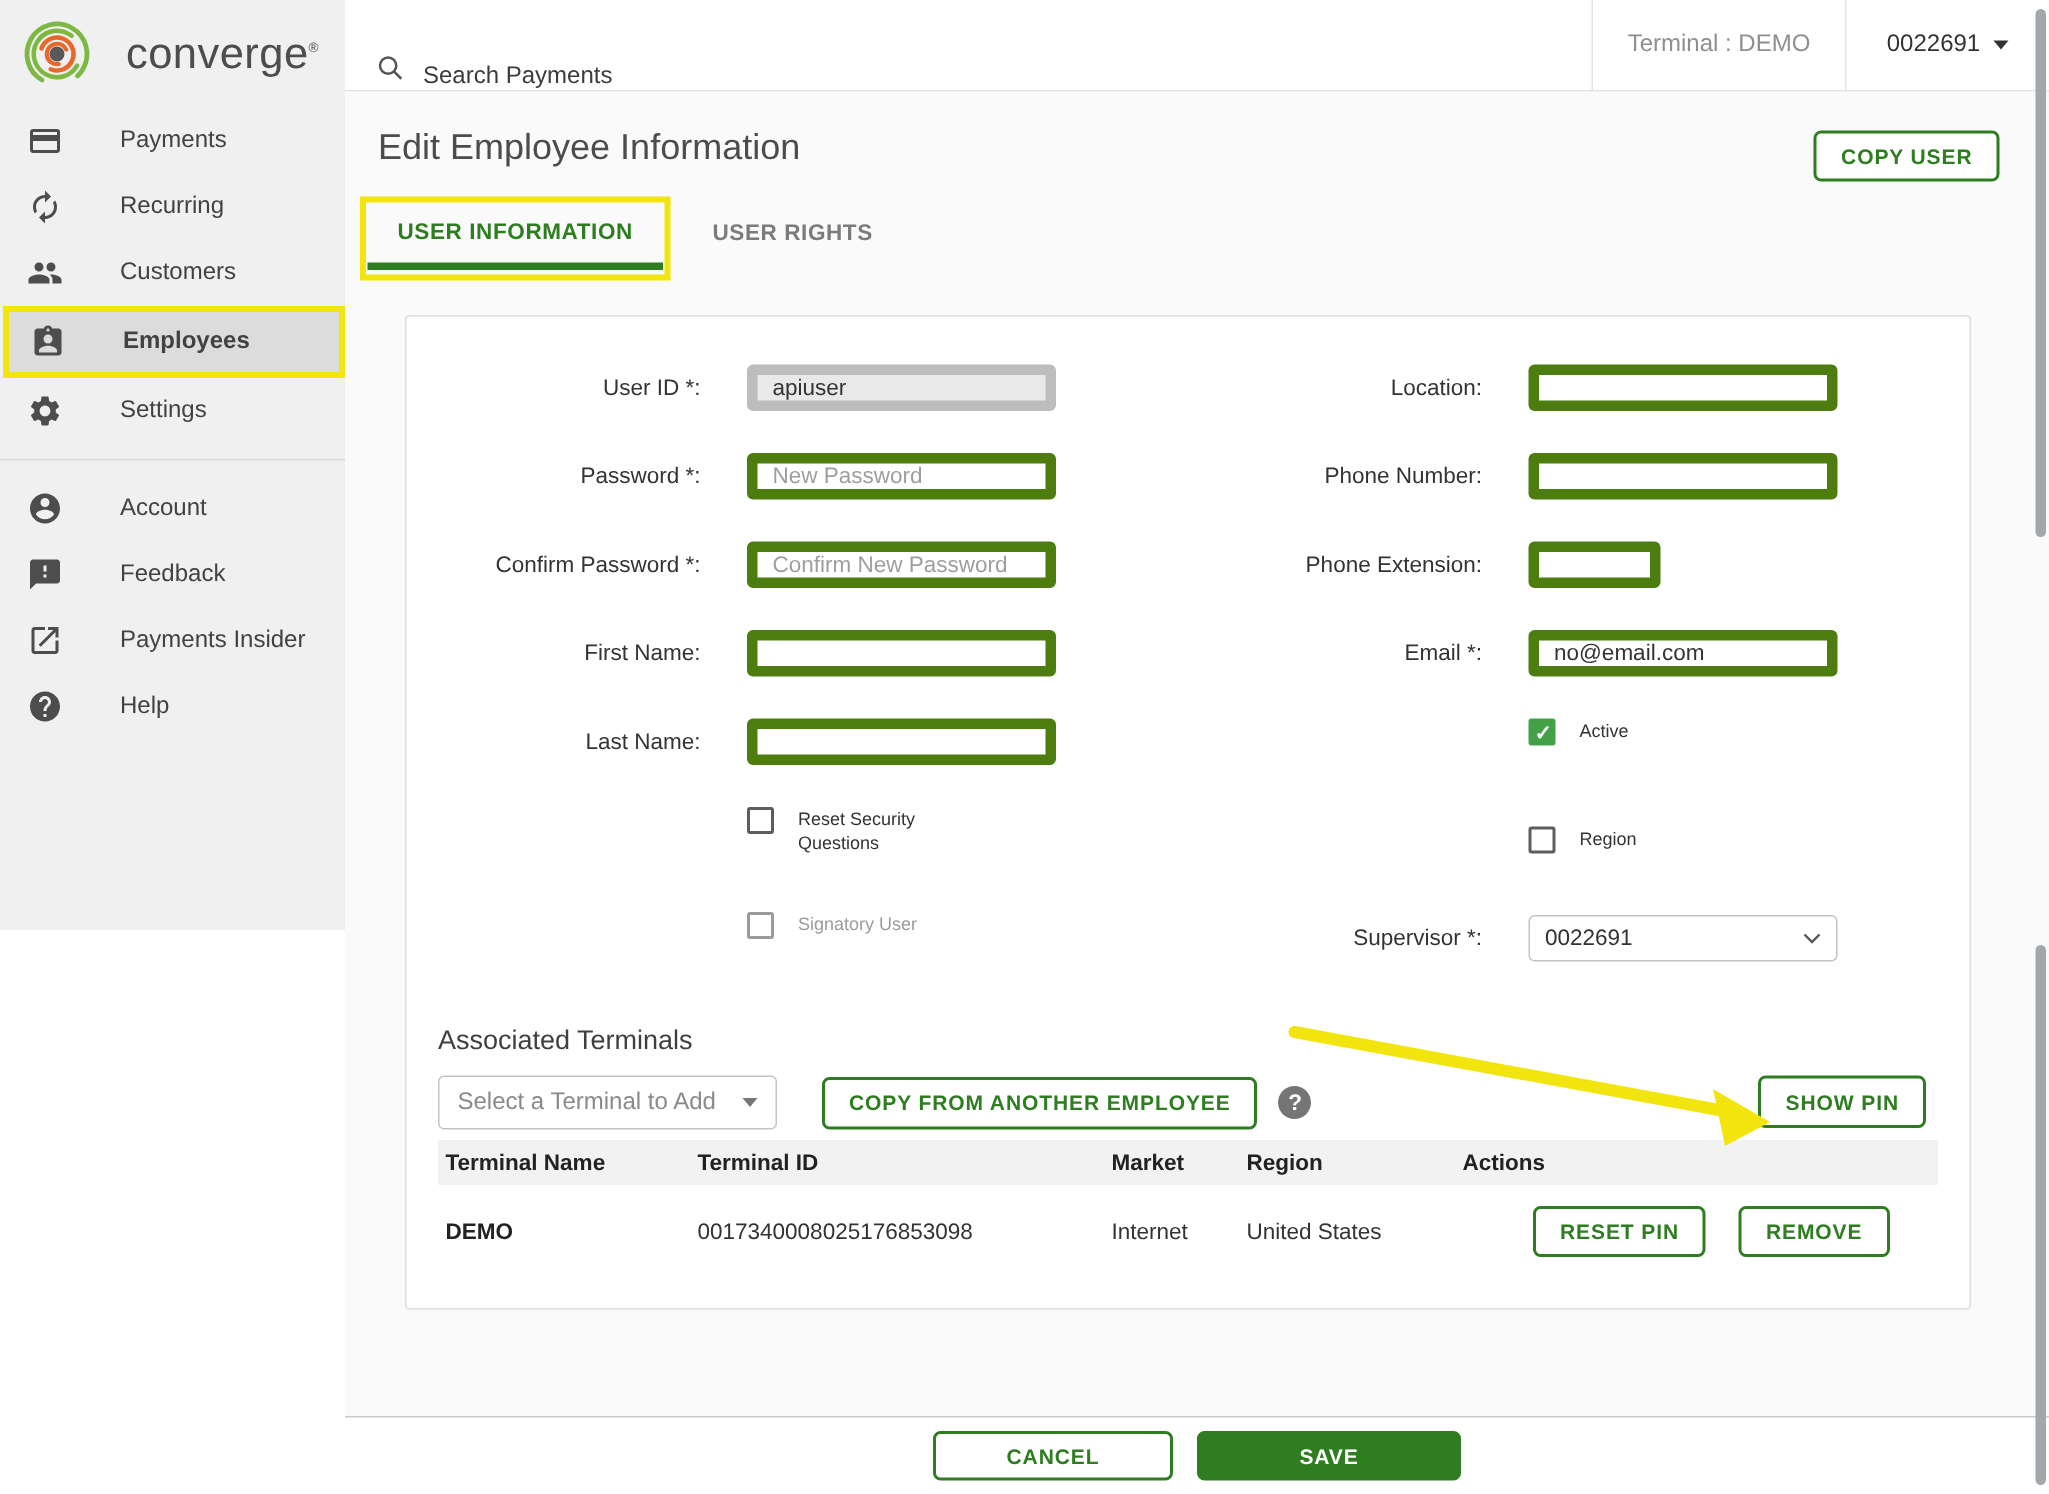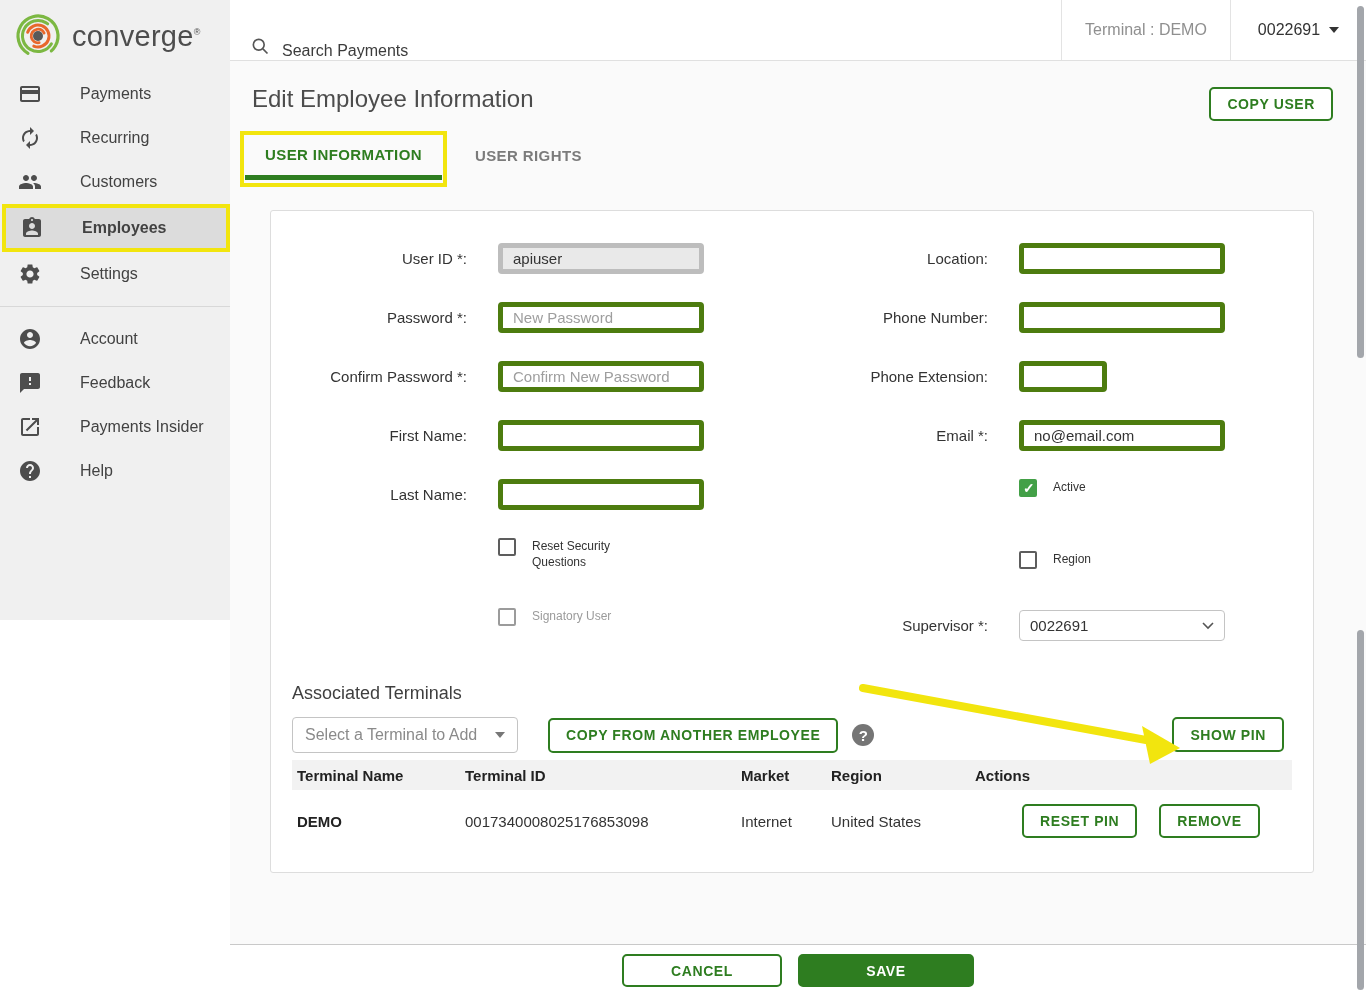--- a/index.html
+++ b/index.html
@@ -4,21 +4,21 @@
 <style>
   * { box-sizing: border-box; margin: 0; padding: 0; }
   html,body { width:1366px; height:996px; overflow:hidden; }
   body { font-family:"Liberation Sans", sans-serif; background:#ffffff; position:relative; }
 
   .app { display:flex; width:1366px; height:996px; }
 
   
   .sidebar-col { width:230px; flex-shrink:0; background:#ffffff; }
   .sidebar { background:#f0f0f0; padding-top:6px; height:620px; }
-  .logo-row { display:flex; align-items:center; padding:6px 0 12px 14px; }
+  .logo-row { display:flex; align-items:center; padding:6px 0 12px 14px;gap:12px; }
   .logo-mark svg { width:48px; height:48px; display:block; }
   .logo-text { font-size:29px; color:#4d4d4d; margin-left:10px; letter-spacing:.3px; }
   .logo-reg { font-size:9px; color:#4d4d4d; vertical-align:super; }
   .nav-item { display:flex; align-items:center; height:44px; padding-left:18px; color:#424242; font-size:16px; cursor:pointer;gap:27px; }
   .nav-item .nav-icon { width:24px; height:24px; margin-right:11px; flex-shrink:0; color:#4d4d4d; }
   .nav-item .nav-icon svg { width:24px; height:24px; fill:#4d4d4d; }
   .nav-item.active { background:#dcdcdc; font-weight:bold; border:4px solid #f2e50e; height:48px; padding-left:14px; margin:0 0 0 2px; }
   .nav-divider { height:1px; background:#d8d8d8; margin:10px 0; }
 
   
@@ -48,21 +48,21 @@
   .tab-underline { height:5px; background:#2e7d20; margin-top:12px; }
   .tab-inactive { font-size:15px; font-weight:bold; letter-spacing:.4px; color:#7b7b7b; margin-left:28px; position:relative; top:-4px; }
 
   
   .card { background:#fff; border:1px solid #ddd; border-radius:3px; margin:23px 0 0 20px; width:1044px; height:663px; padding-top:32px; position:relative; }
   .form-grid { display:flex; }
   .form-col { width:522px; }
   .form-row { display:flex; align-items:center; margin-bottom:28px; min-height:31px; }
   .form-label { width:196px; text-align:right; font-size:15px; color:#333; flex-shrink:0; }
   .form-field { margin-left:31px; display:flex; align-items:center; }
-  input.text { width:206px; height:31px; border:5px solid #4d7c0f; border-radius:4px; font-size:15px; color:#333; padding:0 10px; background:#fff; font-family:inherit; outline:none; }
+  input.text { width:206px; height:31px; border:7px solid #4d7c0f; border-radius:4px; font-size:15px; color:#333; padding:0 10px; background:#fff; font-family:inherit; outline:none; }
   input.text::placeholder { color:#9e9e9e; }
   input.text.disabled { background:#e9e9e9; border-color:#bdbdbd; }
   input.text.short { width:88px; }
 
   .check-row { display:flex; align-items:flex-start; margin-left:227px; }
   .checkbox { width:18px; height:18px; border:2px solid #5d5d5d; border-radius:2px; background:#fff; flex-shrink:0; cursor:pointer; position:relative; }
   .checkbox.checked { background:#43a047; border-color:#43a047; }
   .checkbox.checked::after { content:"✓"; position:absolute; color:#fff; font-size:14px; font-weight:bold; left:2px; top:-1px; }
   .checkbox.disabled { border-color:#9b9b9b; }
   .check-label { font-size:12px; color:#333; margin-left:16px; line-height:1.35; }

